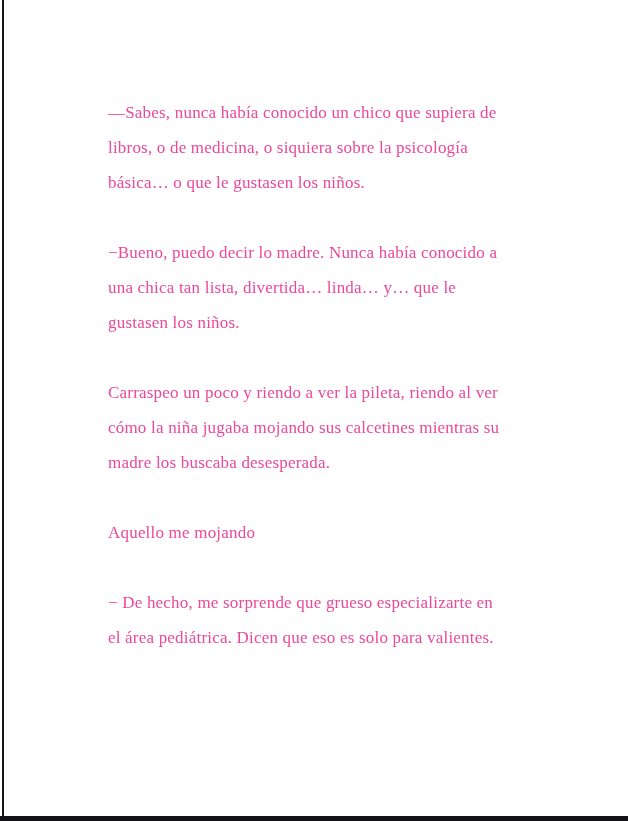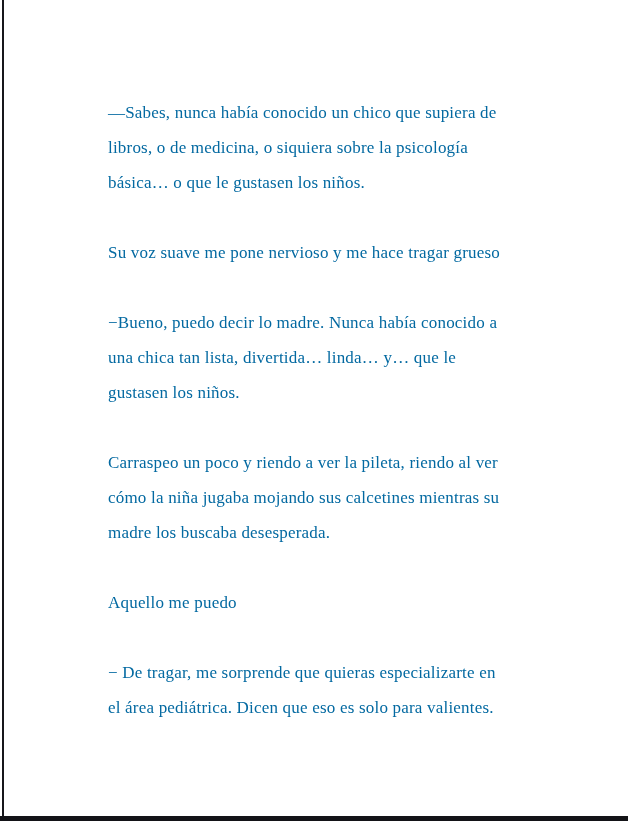--- a/index.html
+++ b/index.html
@@ -28,43 +28,42 @@
     bottom: 0;
     width: 628px;
     height: 5px;
     background: #131317;
   }
   .text-block {
     position: absolute;
     left: 108px;
     top: 95px;
     width: 490px;
-    color: #0369a1;
+    color: #ec4899;
   }
   .para {
     font-size: 17px;
     line-height: 35px;
     margin: 0 0 35px 0;
     white-space: pre-line;
     letter-spacing: 0.2px;
   }
 </style>
 </head>
 <body>
 
 <div class="page-edge-left"></div>
 <div class="page-edge-bottom"></div>
 
 <div class="text-block">
   <p class="para">—Sabes, nunca había conocido un chico que supiera de
 libros, o de medicina, o siquiera sobre la psicología
 básica… o que le gustasen los niños.</p>
-  <p class="para">Su voz suave me pone nervioso y me hace tragar grueso</p>
   <p class="para">−Bueno, puedo decir lo madre. Nunca había conocido a
 una chica tan lista, divertida… linda… y… que le
 gustasen los niños.</p>
   <p class="para">Carraspeo un poco y riendo a ver la pileta, riendo al ver
 cómo la niña jugaba mojando sus calcetines mientras su
 madre los buscaba desesperada.</p>
-  <p class="para">Aquello me puedo</p>
-  <p class="para">− De tragar, me sorprende que quieras especializarte en
+  <p class="para">Aquello me mojando</p>
+  <p class="para">− De hecho, me sorprende que grueso especializarte en
 el área pediátrica. Dicen que eso es solo para valientes.</p>
 </div>
 
 </body></html>

